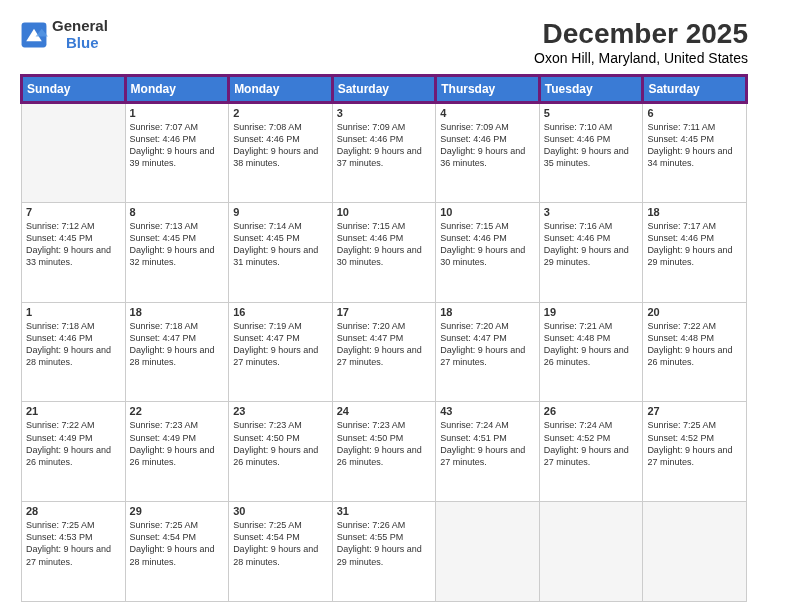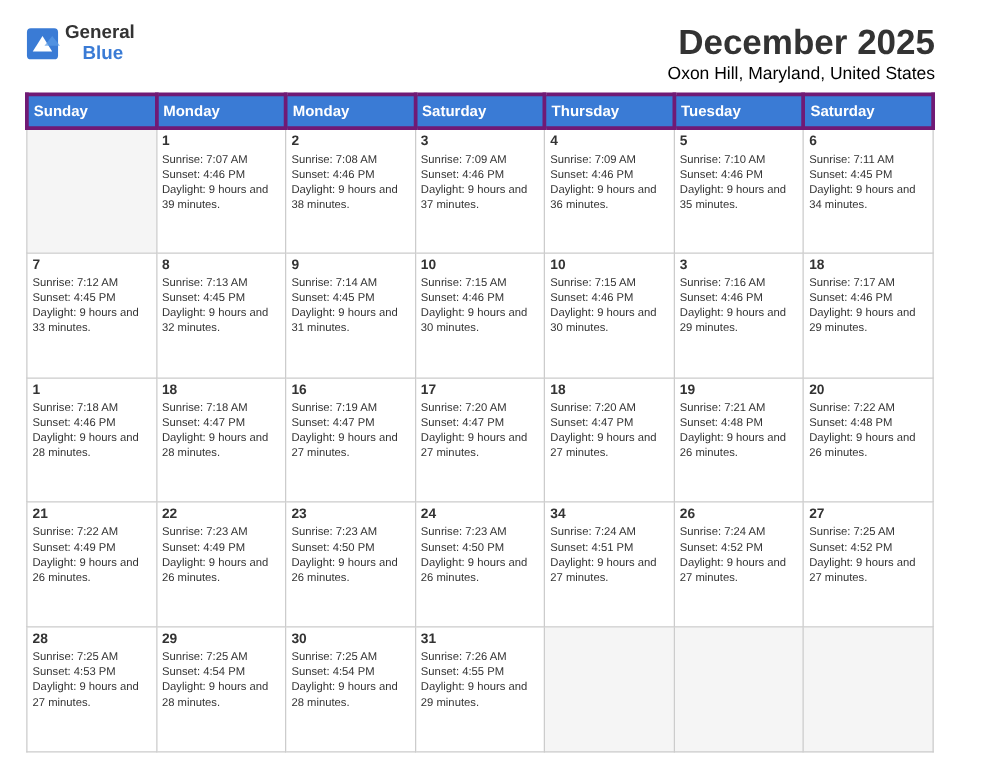--- a/index.html
+++ b/index.html
@@ -233,21 +233,21 @@
           </td>
           <td>
             <span class="day-number">23</span>
             <div class="cell-text">Sunrise: 7:23 AM<br>Sunset: 4:50 PM<br>Daylight: 9 hours and 26 minutes.</div>
           </td>
           <td>
             <span class="day-number">24</span>
             <div class="cell-text">Sunrise: 7:23 AM<br>Sunset: 4:50 PM<br>Daylight: 9 hours and 26 minutes.</div>
           </td>
           <td>
-            <span class="day-number">34</span>
+            <span class="day-number">43</span>
             <div class="cell-text">Sunrise: 7:24 AM<br>Sunset: 4:51 PM<br>Daylight: 9 hours and 27 minutes.</div>
           </td>
           <td>
             <span class="day-number">26</span>
             <div class="cell-text">Sunrise: 7:24 AM<br>Sunset: 4:52 PM<br>Daylight: 9 hours and 27 minutes.</div>
           </td>
           <td>
             <span class="day-number">27</span>
             <div class="cell-text">Sunrise: 7:25 AM<br>Sunset: 4:52 PM<br>Daylight: 9 hours and 27 minutes.</div>
           </td>

